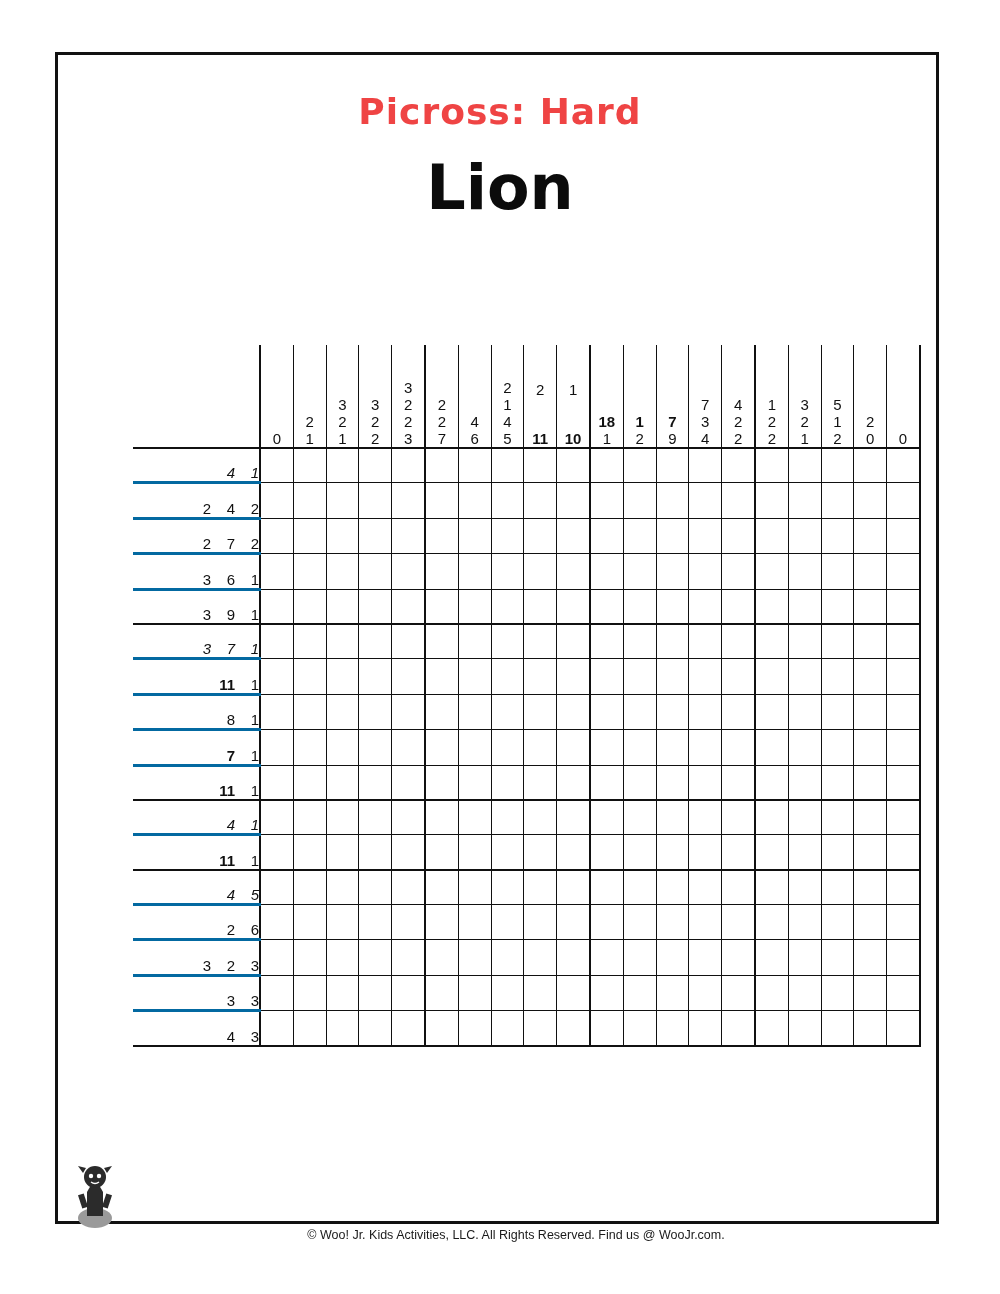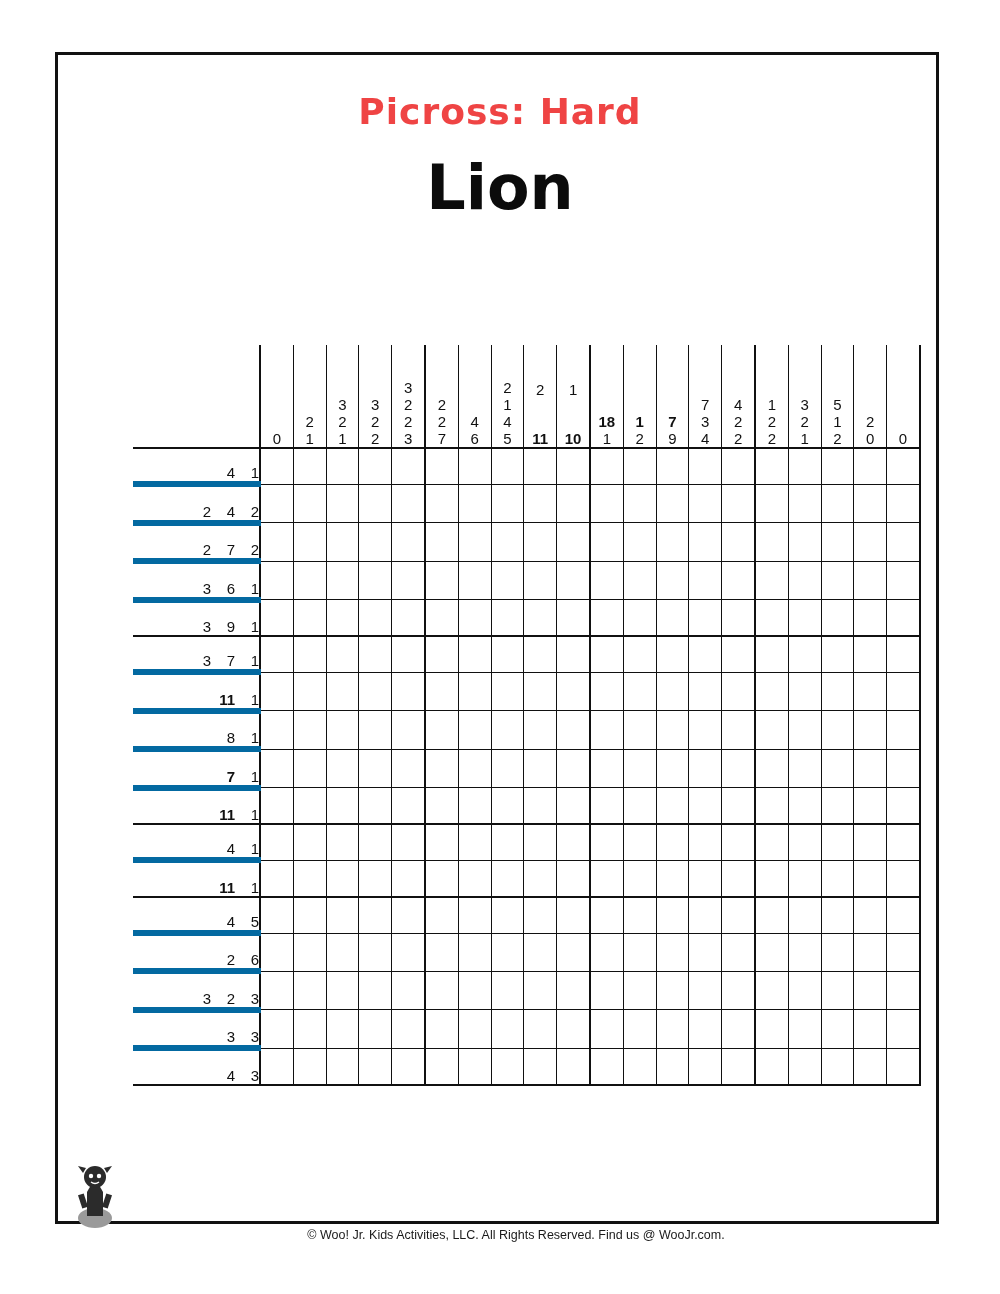--- a/index.html
+++ b/index.html
@@ -89,25 +89,25 @@
   td.colclue .num.b { font-weight: bold; margin-top: 32px; }
 
   
   td.rowclue {
     width: 126px;
     height: 32.4px;
     text-align: right;
     padding-right: 6px;
     font-size: 15px;
     color: #111;
-    border-top: 6px solid #0369a1;
+    border-top: 3px solid #0369a1;
     border-bottom: 1px solid #111;
     white-space: nowrap;
   }
-  td.rowclue.thick-top { border-top: 2.5px solid #111; }
+  td.rowclue.thick-top { border-top: 2.5px solid #111; font-style: italic; }
   td.rowclue.thick-bottom { border-bottom: 2.5px solid #111; }
   td.rowclue .num { display: inline-block; min-width: 17px; text-align: right; margin-left: 7px; }
   td.rowclue .num.b { font-weight: bold; }
 
   
   td.cell {
     width: 31.8px;
     height: 32.4px;
     border: 1px solid #111;
     background: #fff;

